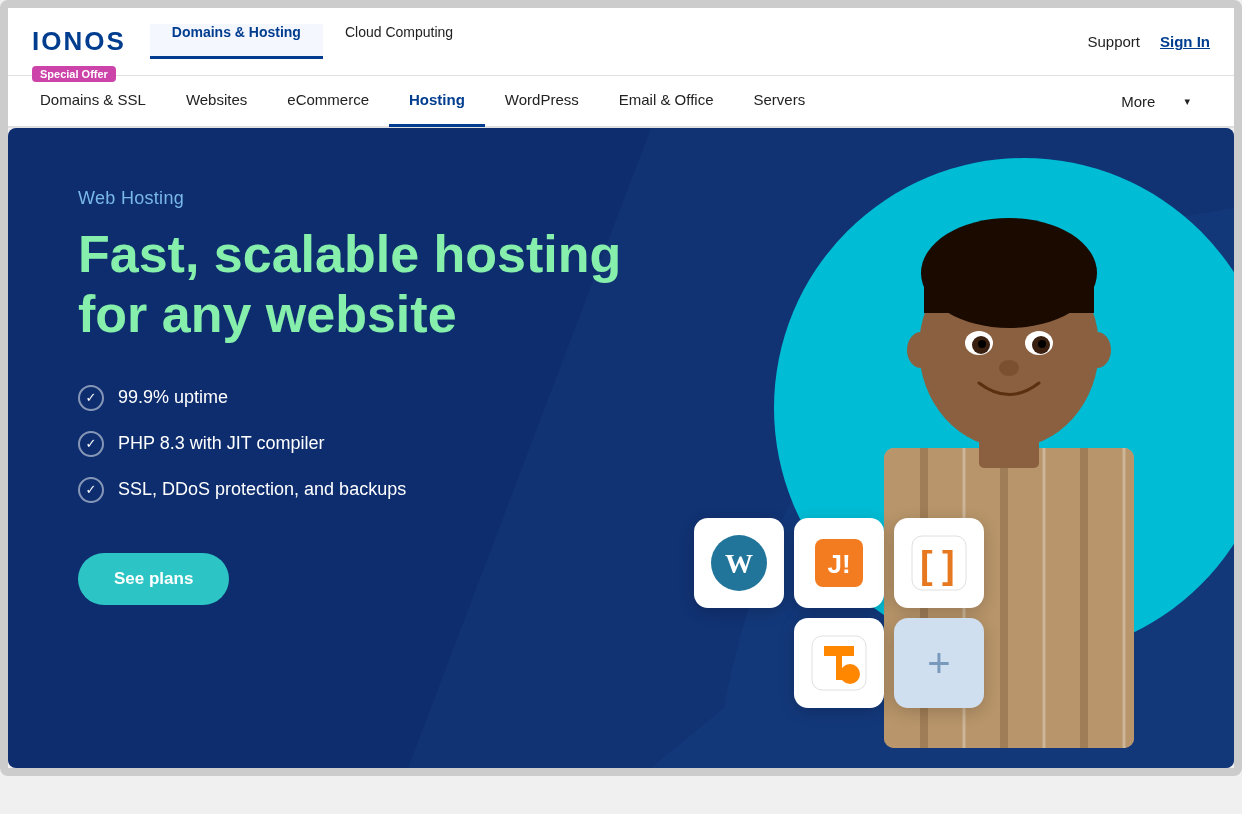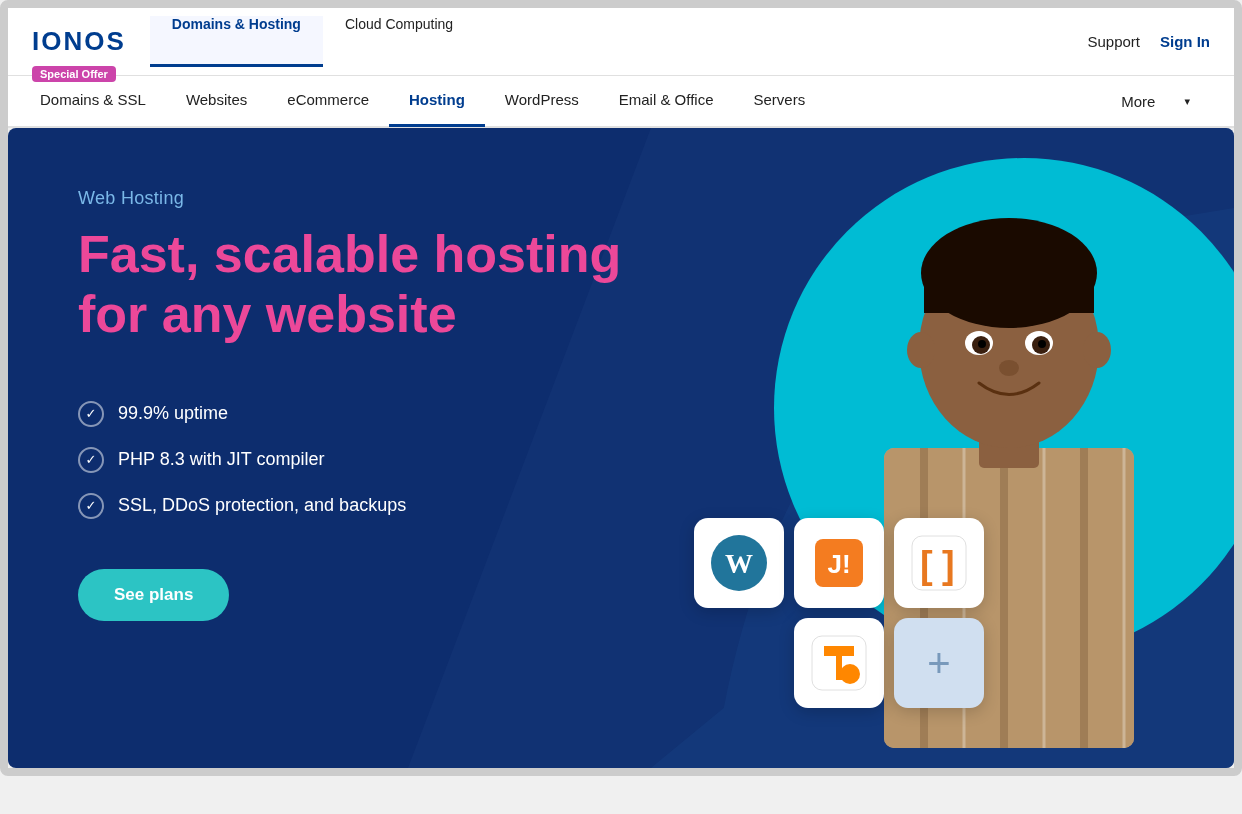--- a/index.html
+++ b/index.html
@@ -13,21 +13,21 @@
       overflow: hidden;
     }
 
     
     .top-nav {
       background: #fff;
       border-bottom: 1px solid #e0e0e0;
       display: flex;
       align-items: center;
       height: 68px;
-      padding: 8px 24px;
+      padding: 16px 24px;
       position: relative;
     }
 
     .logo {
       font-size: 26px;
       font-weight: 900;
       letter-spacing: 2px;
       color: #003d8f;
       margin-right: 24px;
       font-family: 'Arial Black', Arial, sans-serif;
@@ -70,20 +70,21 @@
       font-size: 15px;
       color: #222;
       cursor: pointer;
     }
 
     .sign-in-btn {
       font-size: 15px;
       font-weight: 700;
       color: #003d8f;
       cursor: pointer;
+      text-decoration: underline;
     }
 
     
     .secondary-nav {
       background: #fff;
       border-bottom: 2px solid #e0e0e0;
       display: flex;
       align-items: center;
       height: 52px;
       padding: 0 24px;
@@ -167,25 +168,25 @@
 
     .hero-subtitle {
       color: #7ab8e8;
       font-size: 18px;
       font-weight: 400;
       margin-bottom: 16px;
       letter-spacing: 0.3px;
     }
 
     .hero-title {
-      color: #ec4899;
+      color: #86efac;
       font-size: 52px;
       font-weight: 800;
       line-height: 1.15;
-      margin-bottom: 56px;
+      margin-bottom: 40px;
     }
 
     .hero-features {
       list-style: none;
       margin-bottom: 50px;
     }
 
     .hero-feature {
       display: flex;
       align-items: center;

